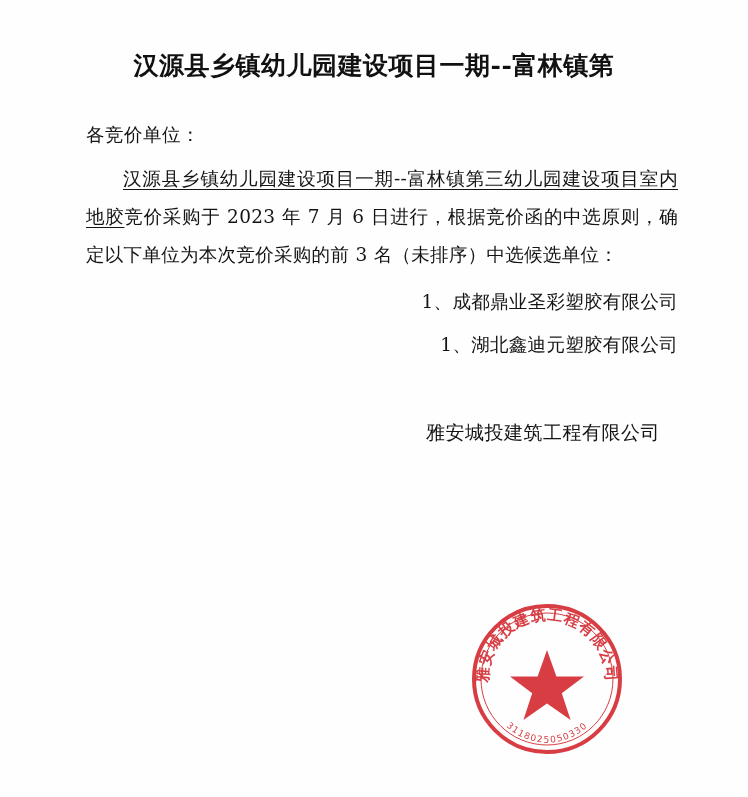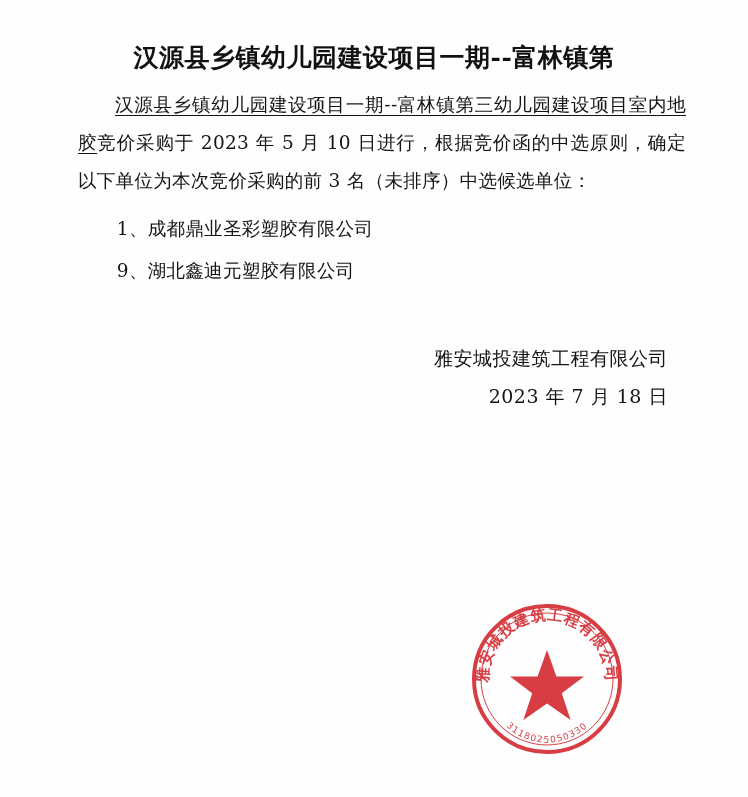--- a/index.html
+++ b/index.html
@@ -12,21 +12,21 @@
     background: #ffffff;
     font-family: "DejaVu Serif", "Liberation Serif", serif;
     color: #1a1a1a;
     overflow: hidden;
   }
   .page {
     position: relative;
     width: 748px;
     height: 797px;
     box-sizing: border-box;
-    padding: 0;
+    padding: 8px;
     background: #fefefe;
   }
   .title {
     margin: 0;
     padding: 36px 78px 0 78px;
     text-align: center;
     font-size: 25px;
     font-weight: bold;
     line-height: 1.75;
     letter-spacing: 0.5px;
@@ -56,20 +56,21 @@
     text-indent: 2em;
   }
   .u {
     text-decoration: underline;
     text-underline-offset: 4px;
   }
   .list {
     margin: 10px 0 0 0;
     padding: 0;
     list-style: none;
+    text-align: right;
   }
   .list li {
     margin: 0 0 4px 0;
     padding-left: 2.1em;
     letter-spacing: 0.3px;
     line-height: 2.1;
   }
   .notice {
     margin-top: 8px;
   }
@@ -119,32 +120,32 @@
 <body>
 
 <div class="page">
 
   <h1 class="title">
     <span class="line">汉源县乡镇幼儿园建设项目一期--富林镇第</span>
   </h1>
 
   <div class="body">
 
+    <div class="salutation">各竞价单位：</div>
 
-    <div class="para indent"><span class="u">汉源县乡镇幼儿园建设项目一期--富林镇第三幼儿园建设项目室内地胶</span><span>竞价采购于 2023 年 5 月 10 日进行，根据竞价函的中选原则，确定以下单位为本次竞价采购的前 3 名（未排序）中选候选单位：</span></div>
+    <div class="para indent"><span class="u">汉源县乡镇幼儿园建设项目一期--富林镇第三幼儿园建设项目室内地胶</span><span>竞价采购于 2023 年 7 月 6 日进行，根据竞价函的中选原则，确定以下单位为本次竞价采购的前 3 名（未排序）中选候选单位：</span></div>
 
     <ul class="list">
       <li>1、成都鼎业圣彩塑胶有限公司</li>
-      <li>9、湖北鑫迪元塑胶有限公司</li>
+      <li>1、湖北鑫迪元塑胶有限公司</li>
     </ul>
 
 
     <div class="signature">
       <span class="org">雅安城投建筑工程有限公司</span>
-      <span class="date">2023 年 7 月 18 日</span>
     </div>
 
   </div>
 
   <div class="seal">
     <svg width="158" height="158" viewBox="0 0 158 158" xmlns="http://www.w3.org/2000/svg">
       <defs>
         <path id="sealArcTop" d="M 20,79 A 59,59 0 0 1 138,79"></path>
         <path id="sealArcBottom" d="M 31,118 A 59,59 0 0 0 127,118"></path>
       </defs>

